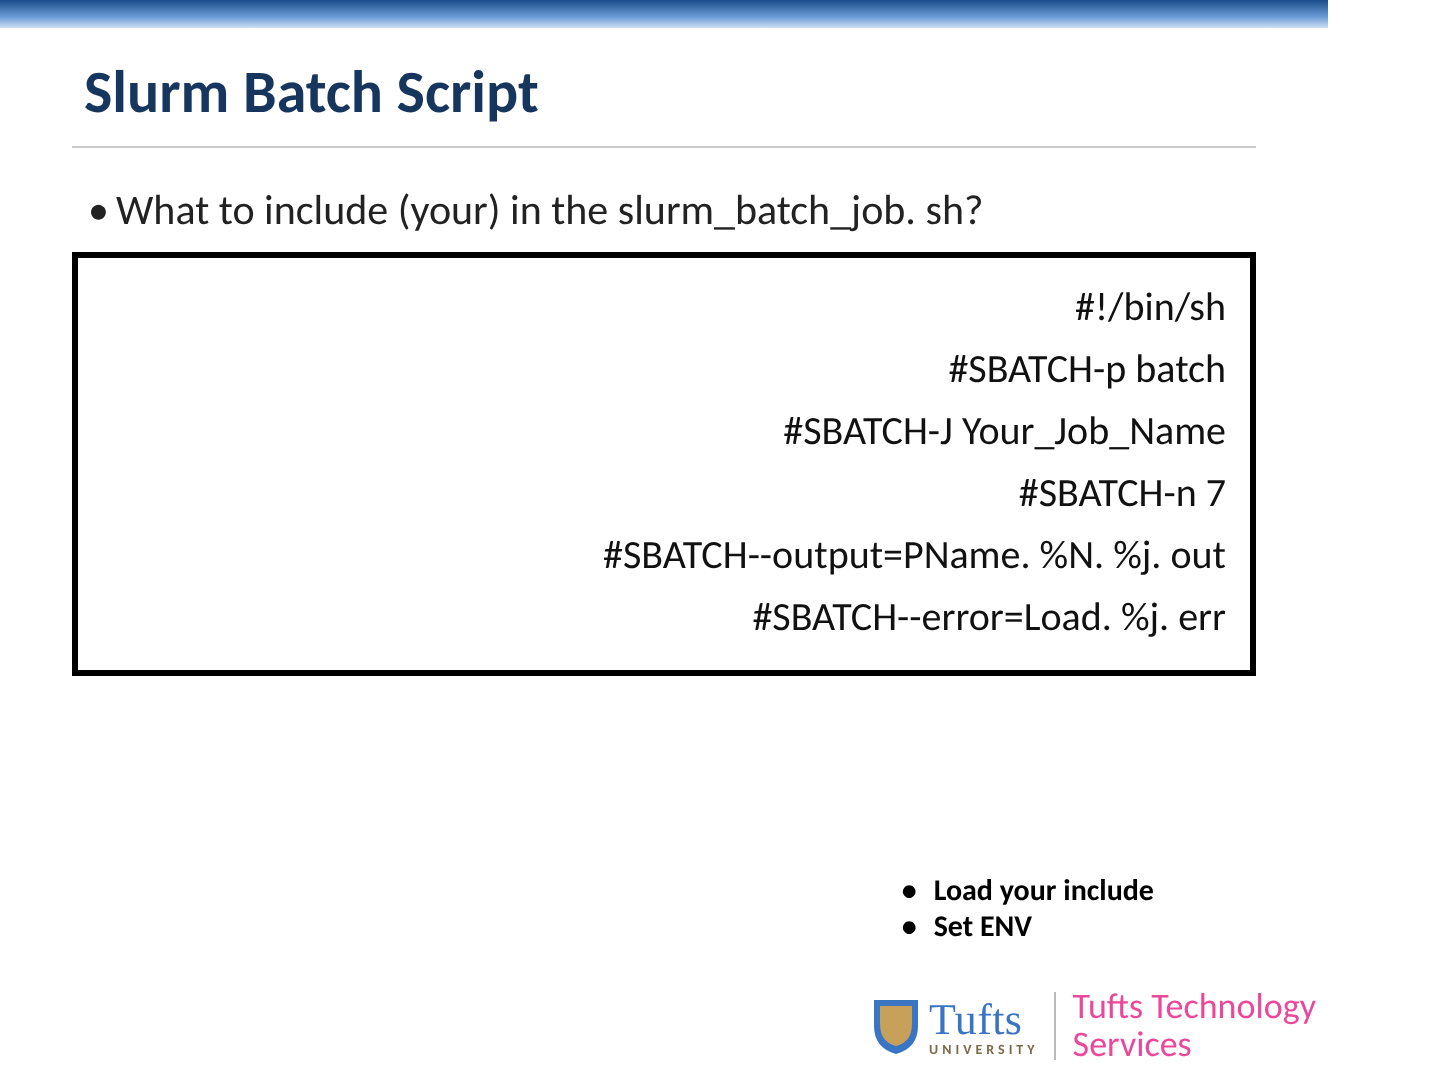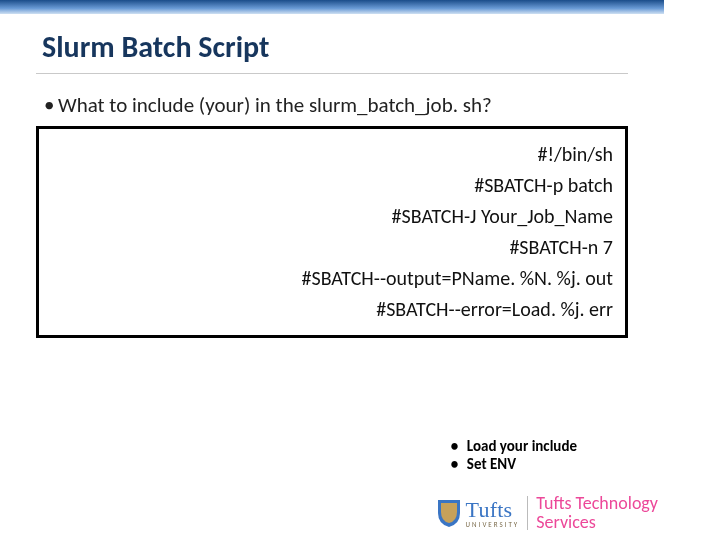--- a/index.html
+++ b/index.html
@@ -14,21 +14,21 @@
   .codebox { margin: 2px 36px 0 36px; border: 3px solid #000; padding: 10px 12px 10px 14px; position: relative; }
   .line { font-size: 20px; color: #111; line-height: 1.55; white-space: nowrap; text-align: right; }
   .line .k { display: inline-block; width: 100px; }
   .note { position: absolute; right: 48px; top: 308px; font-size: 15px; font-weight: 700; color: #000; }
   .note .row { display: flex; align-items: baseline; }
   .note .dot { width: 16px; color: #000; }
   .footer { position: absolute; right: 6px; bottom: 8px; display: flex; align-items: center; gap: 8px; }
   .logo { display: flex; align-items: center; gap: 4px; }
   .shield { width: 26px; height: 30px; }
   .tufts { font-family: Georgia, 'Times New Roman', serif; font-size: 22px; color: #3a75c4; font-weight: 400; letter-spacing: 0.2px; }
-  .uni { font-size: 7px; letter-spacing: 2px; color: #7a6a4a; margin-top: -3px; }
+  .uni { font-size: 7px; letter-spacing: 2px; color: #7a6a4a; margin-top: -3px; font-weight: bold; }
   .sep { width: 1px; height: 34px; background: #bbb; }
   .svc { font-size: 18px; line-height: 1.05; color: #ec4899; }
 </style>
 </head>
 <body>
 
 <div class="slide">
   <div class="topbar"></div>
   <div class="title">Slurm Batch Script</div>
   <hr class="rule">

